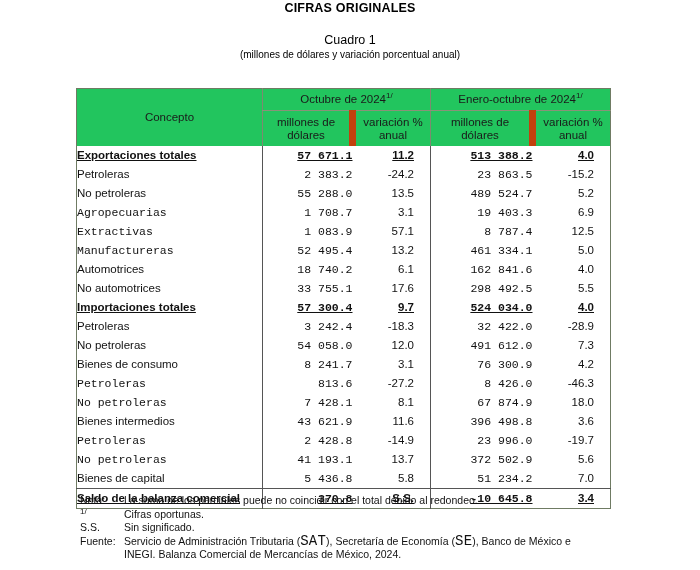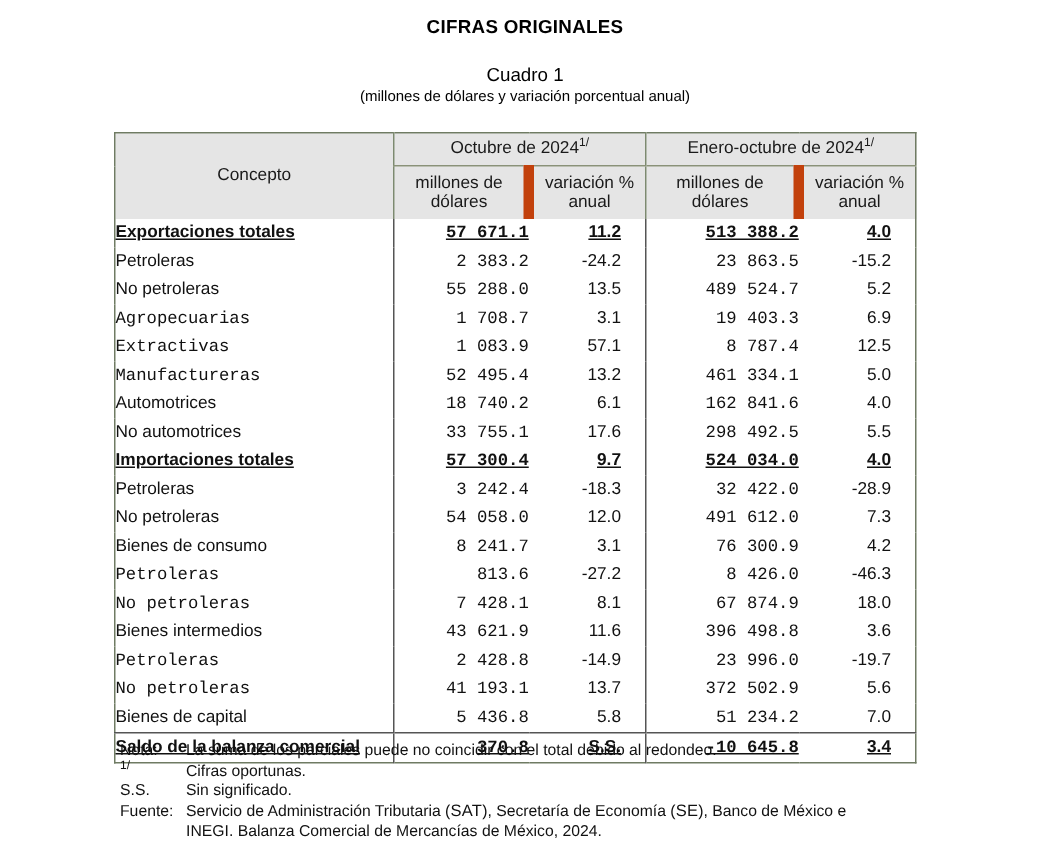--- a/index.html
+++ b/index.html
@@ -18,21 +18,21 @@
   .page {
     width: 700px;
     height: 570px;
     position: relative;
     box-sizing: border-box;
   }
 
   
   .title-block {
     text-align: center;
-    padding-top: 11px;
+    padding-top: 1px;
   }
   .cifras {
     font-size: 12.5px;
     font-weight: bold;
     letter-spacing: 0.2px;
   }
   .cuadro {
     font-size: 12.5px;
     font-weight: normal;
     margin-top: 18px;
@@ -62,21 +62,21 @@
     table-layout: fixed;
     border: 1px solid #6f7b63;
   }
   table.main td, table.main th {
     padding: 0;
     font-weight: normal;
   }
 
   
   .hd {
-    background: #e5e5e5;
+    background: #22c55e;
     font-size: 11.5px;
     text-align: center;
     color: #1a1a1a;
     line-height: 13px;
   }
   .hd-concepto {
     height: 56px;
     vertical-align: middle;
   }
   .hd-period {
@@ -165,22 +165,23 @@
   }
   .nlabel sup {
     font-size: 8px;
     vertical-align: super;
     line-height: 0;
   }
   .ntext {
     flex: 1 1 auto;
   }
   .ntext .sc {
-    font-size: 11px;
+    font-size: 14px;
     letter-spacing: 0.2px;
+    font-family: Liberation Mono, monospace;
   }
   .src-second {
     padding-left: 44px;
   }
 </style>
 </head>
 <body>
 
 <div class="page">
 

